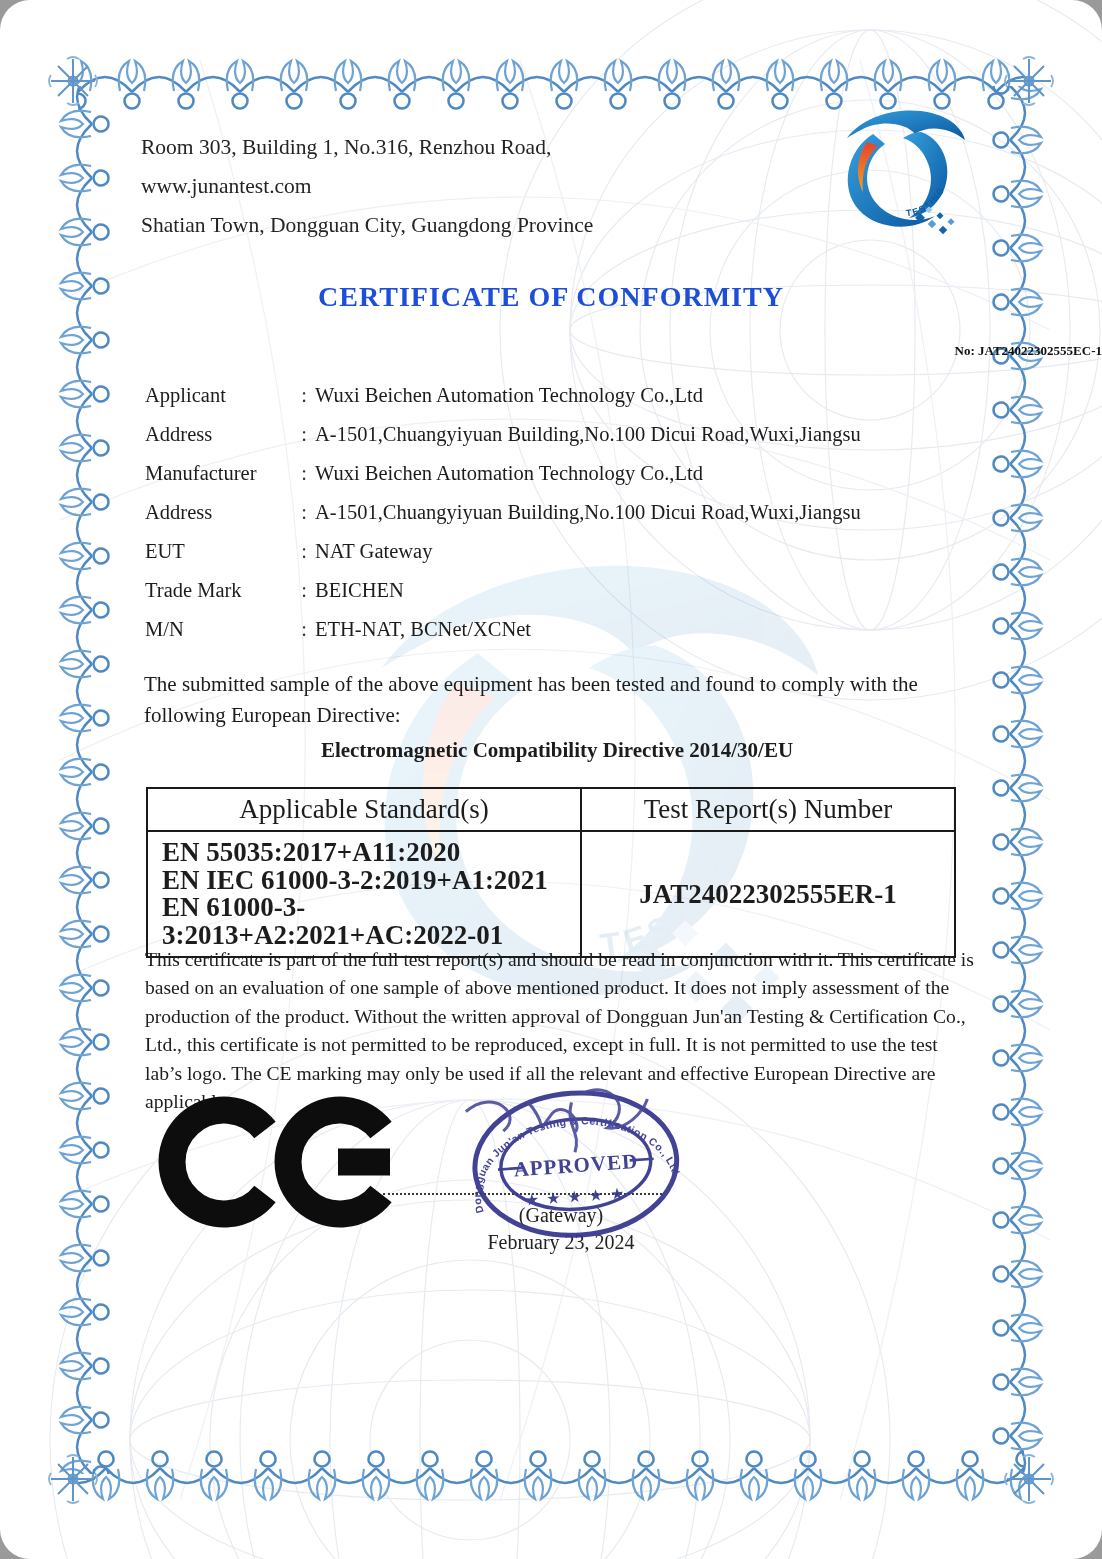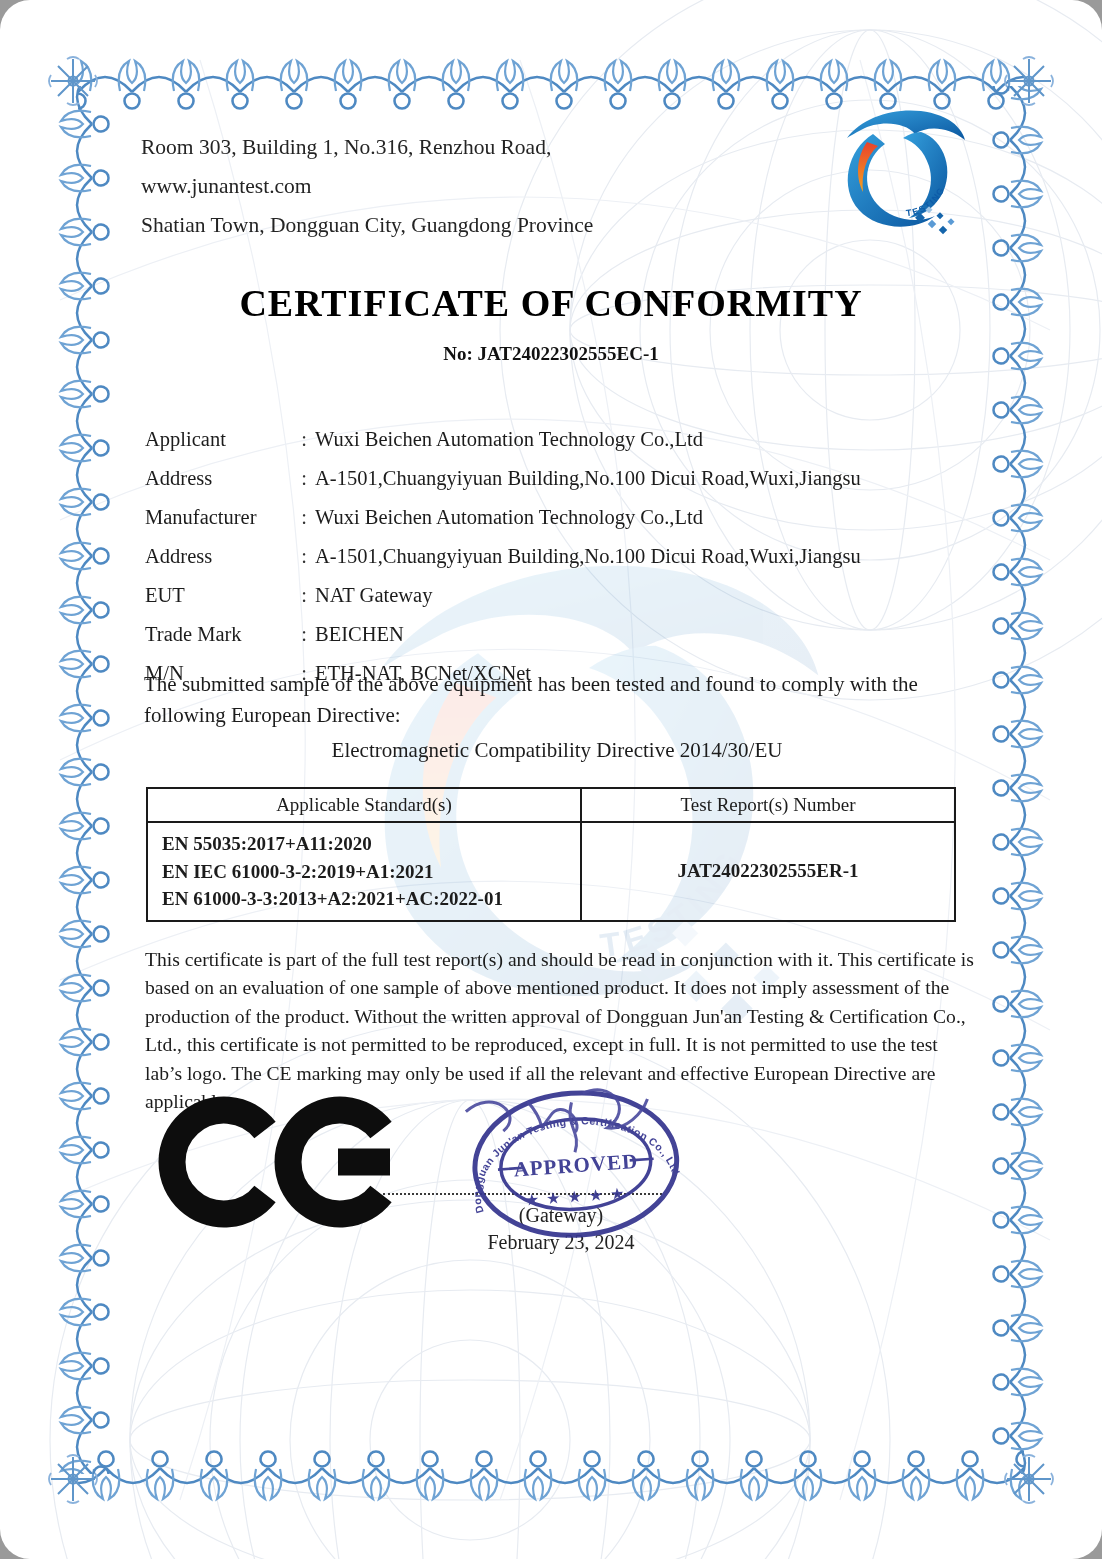--- a/index.html
+++ b/index.html
@@ -7,36 +7,36 @@
     position:relative;width:1102px;height:1559px;margin:0 auto;
     background:#ffffff;overflow:hidden;
     font-family:"Liberation Serif","DejaVu Serif",serif;color:#1c1c1c;border-radius:30px;
   }
   svg{display:block;}
   .deco{position:absolute;left:0;top:0;width:1102px;height:1559px;pointer-events:none;}
 
   .header-address{position:absolute;left:141px;top:128px;font-size:21.5px;line-height:39px;color:#242424;}
 
   .title{position:absolute;left:0;top:281px;width:1102px;text-align:center;
-         font-size:38px;font-weight:bold;letter-spacing:1px;color:#000000;}
-  .cert-no{position:absolute;left:0;top:343px;width:1102px;text-align:center;
-           font-size:19px;font-weight:bold;color:#111;}
+         font-size:28px;font-weight:bold;letter-spacing:1px;color:#1d4ed8;}
+  .cert-no{position:absolute;left:0;top:343px;width:1102px;text-align:right;
+           font-size:13px;font-weight:bold;color:#111;}
 
   .fields{position:absolute;left:145px;top:384px;width:830px;}
   .field-row{display:flex;height:39px;align-items:baseline;font-size:20.5px;}
   .field-label{width:148px;flex:none;}
   .field-sep{width:22px;flex:none;text-align:center;color:#333;}
-  .field-value{flex:1;margin-top:44px;}
+  .field-value{flex:1;}
 
   .intro{position:absolute;left:144px;top:669px;width:826px;font-size:21px;line-height:31px;}
-  .directive{text-align:center;font-weight:normal;margin:4px 0 0 0;}
+  .directive{text-align:center;font-weight:bold;margin:4px 0 0 0;}
   .std-note{margin:2px 0 0 0;}
 
   .std-table{position:absolute;left:146px;top:787px;width:806px;border:2px solid #1a1a1a;
-             font-size:19px;}
+             font-size:27px;}
   .tbl-head{display:grid;grid-template-columns:434px 1fr;border-bottom:2px solid #1a1a1a;}
   .tbl-head > div{padding:5px 4px;text-align:center;}
   .tbl-body{display:grid;grid-template-columns:434px 1fr;}
   .tbl-standards{border-right:2px solid #1a1a1a;padding:7px 6px 7px 14px;font-weight:bold;line-height:27.5px;}
   .tbl-report{display:flex;align-items:center;justify-content:center;font-weight:bold;}
 
   .disclaimer{position:absolute;left:145px;top:946px;width:832px;font-size:19.6px;line-height:28.4px;}
 
   .ce-box{position:absolute;left:152px;top:1084px;width:250px;height:156px;}
 

